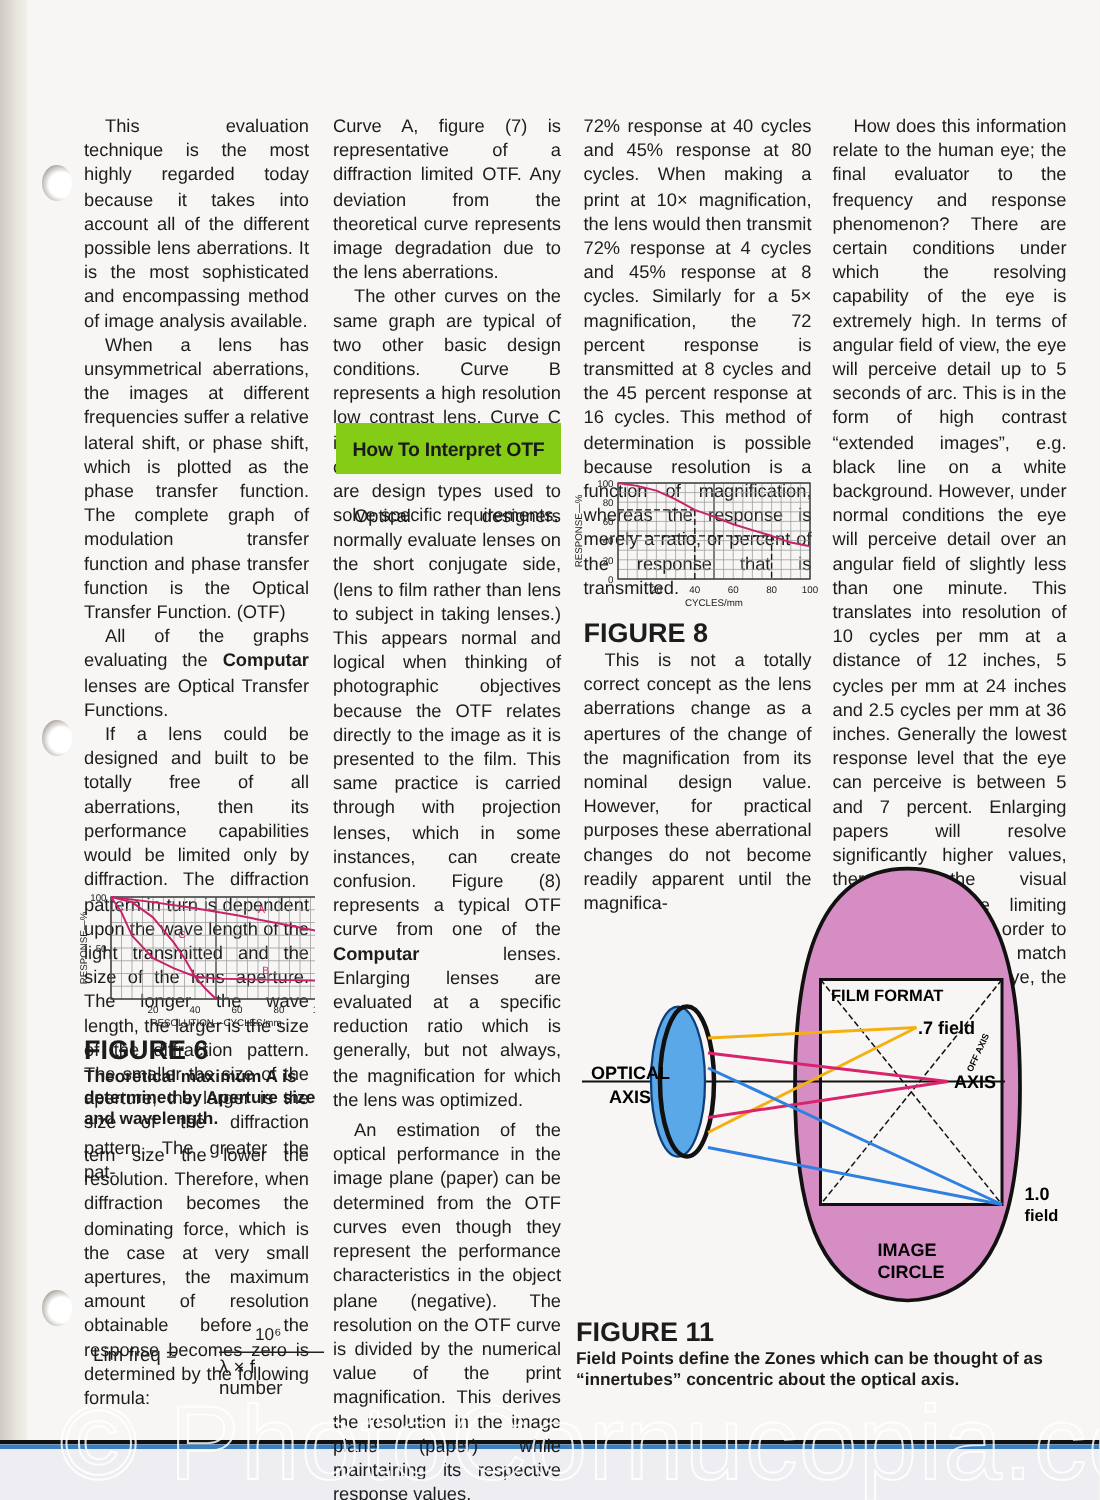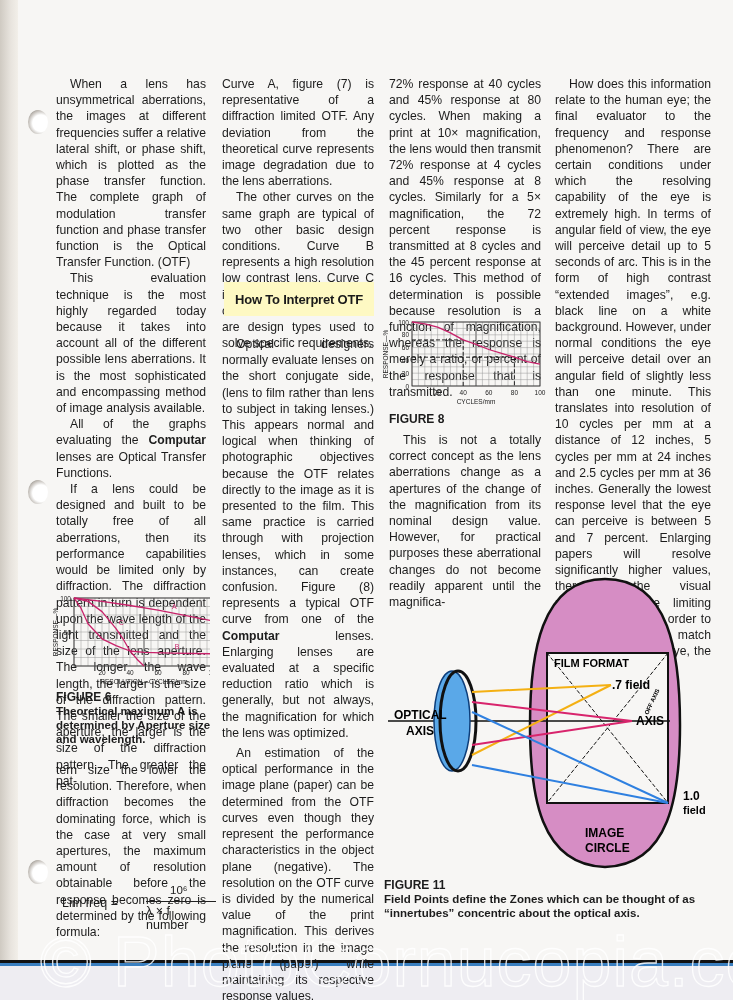--- a/index.html
+++ b/index.html
@@ -36,26 +36,26 @@
   .col p.noindent { text-indent:0; }
   .col p.gap { margin-top:4px; }
   .col b { font-weight:bold; }
   #col1 { left:56px; top:76px; width:150px; }
   #col2 { left:222px; top:76px; width:152px; }
   #col3 { left:389px; top:76px; width:152px; }
   #col4 { left:555px; top:76px; width:156px; }
 
   .heading-box {
     position:absolute; left:224px; top:282px; width:150px; height:34px;
-    background:#fef9c3;
+    background:#84cc16;
     display:flex; align-items:center; justify-content:center;
     font-weight:bold; font-size:13px; color:#1a1a1a;
     font-family:"Liberation Sans", sans-serif; letter-spacing:-0.2px;
   }
-  .fig-caption-title { font-weight:bold; font-size:12px; }
+  .fig-caption-title { font-weight:bold; font-size:18px; }
   .fig-caption-body { font-weight:bold; font-size:11.5px; line-height:14px; }
 
   .formula {
     position:absolute; left:62px; top:884px; width:150px; height:40px; font-size:12.5px;
   }
   .formula .lhs { position:absolute; left:0; top:12px; }
   .formula .num { position:absolute; left:90px; top:0; font-size:11.5px; }
   .formula .bar { position:absolute; left:84px; top:17px; width:70px; height:1px; background:#222; }
   .formula .den { position:absolute; left:84px; top:20px; }
 
@@ -72,22 +72,22 @@
 
 <div class="page"></div>
 <div class="page-edge"></div>
 <div class="lower-sheet"></div>
 
 <div class="hole" style="left:28px;top:110px;"></div>
 <div class="hole" style="left:28px;top:480px;"></div>
 <div class="hole" style="left:28px;top:860px;"></div>
 
 <div class="col" id="col1">
+  <p>This evaluation technique is the most highly regarded today because it takes into account all of the different possible lens aberrations. It is the most sophisticated and encompassing method of image analysis available.</p>
   <p>When a lens has unsymmetrical aberrations, the images at different frequencies suffer a relative lateral shift, or phase shift, which is plotted as the phase transfer function. The complete graph of modulation transfer function and phase transfer function is the Optical Transfer Function. (OTF)</p>
-  <p>This evaluation technique is the most highly regarded today because it takes into account all of the different possible lens aberrations. It is the most sophisticated and encompassing method of image analysis available.</p>
   <p><span>All of the graphs evaluating the </span><b>Computar</b><span> lenses are Optical Transfer Functions.</span></p>
   <p>If a lens could be designed and built to be totally free of all aberrations, then its performance capabilities would be limited only by diffraction. The diffraction pattern in turn is dependent upon the wave length of the light transmitted and the size of the lens aperture. The longer the wave length, the larger is the size of the diffraction pattern. The smaller the size of the aperture, the larger is the size of the diffraction pattern. The greater the pat-</p>
 </div>
 
 <svg id="fig7" style="position:absolute;left:50px;top:592px;" width="160" height="98" viewBox="0 0 160 98">
     <line x1="24" y1="6" x2="24" y2="74" stroke="#999" stroke-width="0.5"></line>
     <line x1="31" y1="6" x2="31" y2="74" stroke="#999" stroke-width="0.5"></line>
     <line x1="38" y1="6" x2="38" y2="74" stroke="#999" stroke-width="0.5"></line>
     <line x1="45" y1="6" x2="45" y2="74" stroke="#999" stroke-width="0.5"></line>
     <line x1="52" y1="6" x2="52" y2="74" stroke="#999" stroke-width="0.5"></line>

